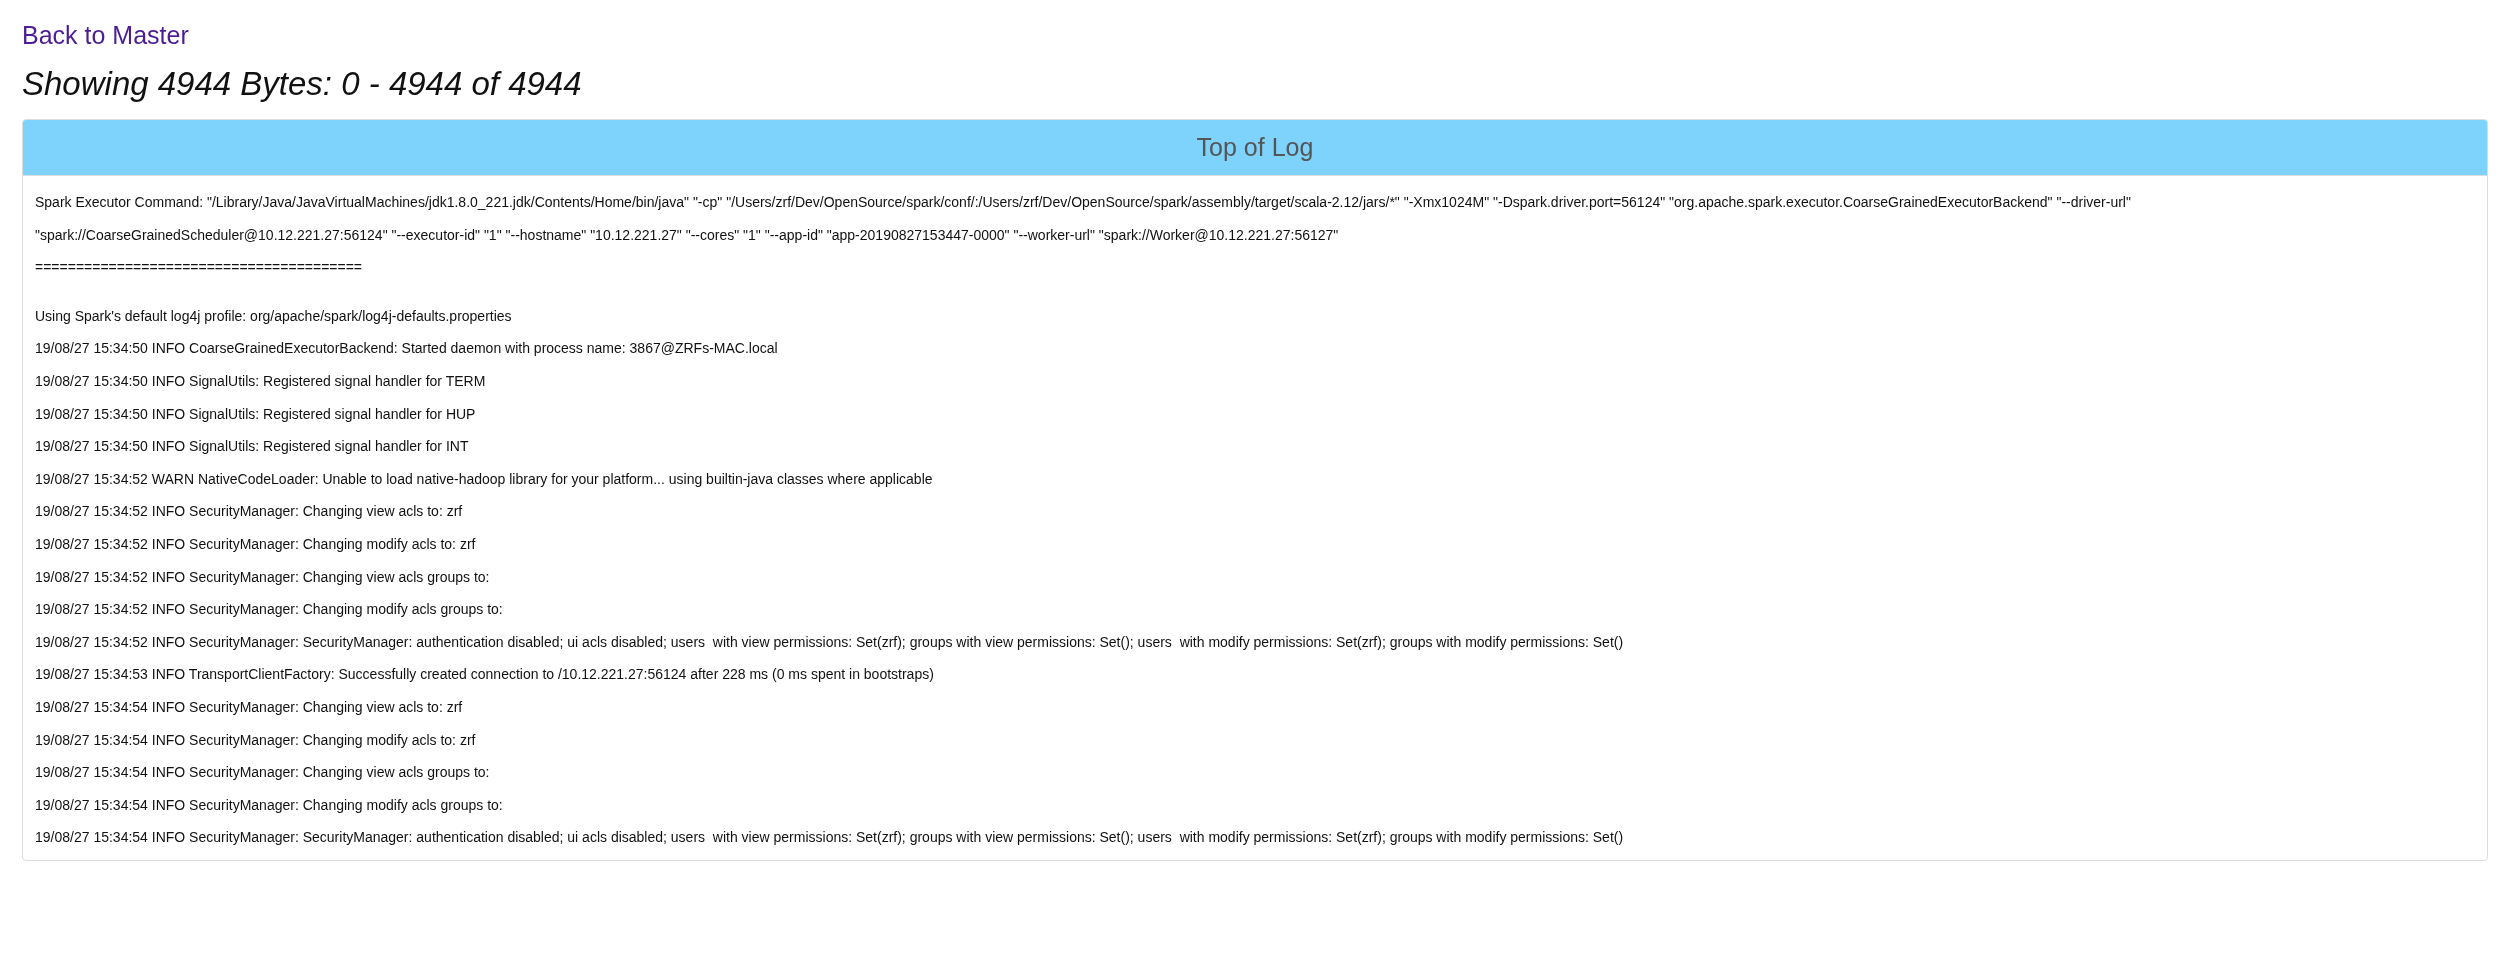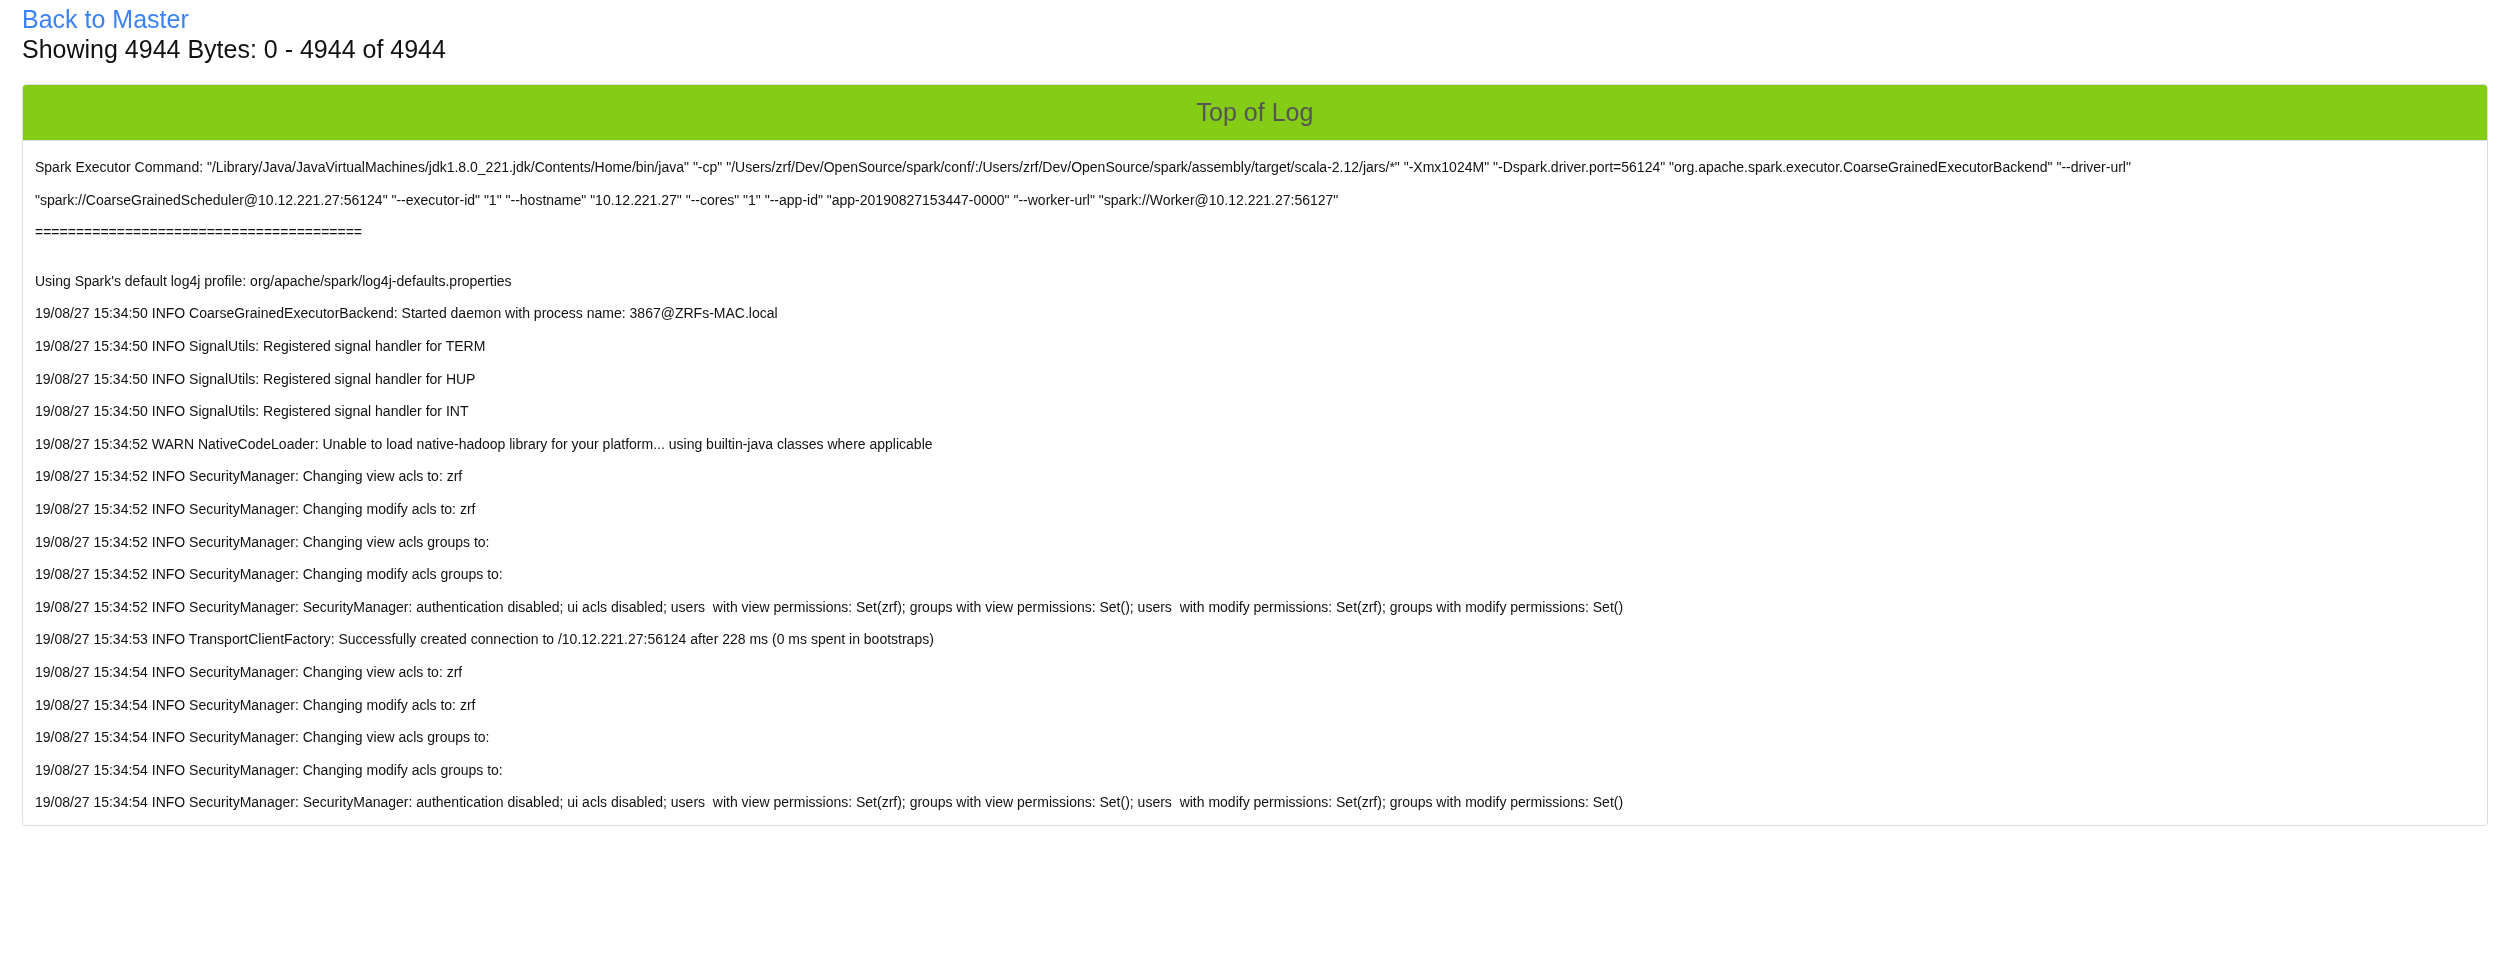--- a/index.html
+++ b/index.html
@@ -13,44 +13,46 @@
     width: 2510px;
     min-height: 964px;
     -webkit-font-smoothing: antialiased;
   }
   .page {
     padding: 0 22px;
     box-sizing: border-box;
   }
   .back-link {
     display: inline-block;
-    margin-top: 4px;
+    margin-top: 20px;
     margin-bottom: 0;
     font-size: 25px;
     line-height: 30px;
-    color: #3b82f6;
+    color: #4c1d95;
     text-decoration: none;
     cursor: pointer;
   }
   .showing-line {
-    font-size: 25px;
+    margin-top: 19px;
+    font-size: 33px;
     line-height: 30px;
     color: #111111;
+    font-style: italic;
   }
   .log-panel {
     margin-top: 20px;
     border: 1px solid #dddddd;
     border-radius: 4px;
     background: #ffffff;
     box-sizing: border-box;
     width: 100%;
     overflow: hidden;
   }
   .log-panel-header {
-    background: #84cc16;
+    background: #7dd3fc;
     border-bottom: 1px solid #dddddd;
     text-align: center;
     font-size: 25px;
     line-height: 30px;
     color: #555555;
     padding: 12px 10px 13px 10px;
   }
   .log-body {
     padding: 10px 12px 6px 12px;
     font-size: 14px;

